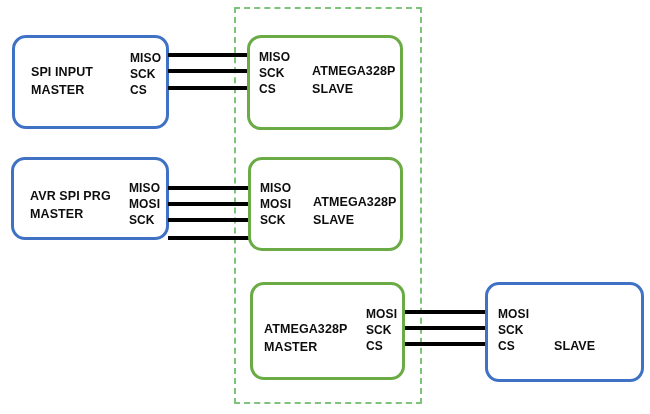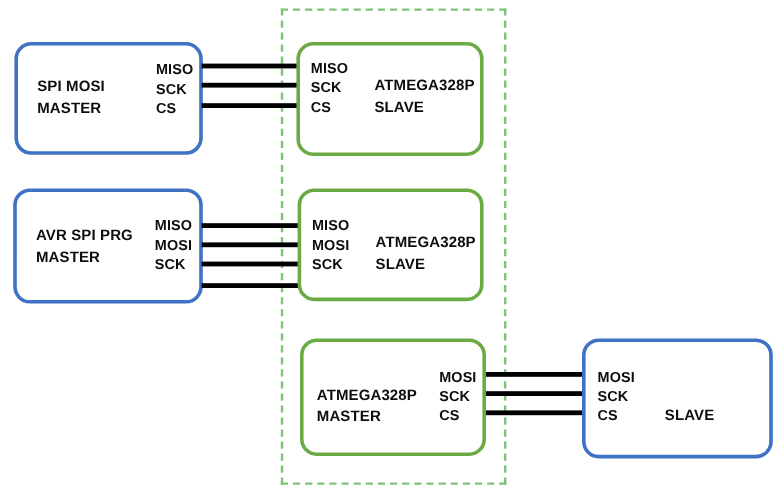--- a/index.html
+++ b/index.html
@@ -61,40 +61,40 @@
   }
 </style>
 </head>
 <body>
 
 <div id="canvas">
 
   <div class="dashed-region" style="left:234px; top:7px; width:188px; height:397px;"></div>
 
   <div class="node blue" style="left:12px; top:35px; width:157px; height:94px;">
-    <div class="node-title" style="left:16px; top:26px;">SPI MOSI</div>
+    <div class="node-title" style="left:16px; top:26px;">SPI INPUT</div>
     <div class="node-title" style="left:16px; top:44px;">MASTER</div>
     <div class="pin-label" style="left:115px; top:13px;">MISO</div>
     <div class="pin-label" style="left:115px; top:29px;">SCK</div>
     <div class="pin-label" style="left:115px; top:45px;">CS</div>
   </div>
 
   <div class="wire" style="left:168px; top:53px; width:83px;"></div>
   <div class="wire" style="left:168px; top:69px; width:83px;"></div>
   <div class="wire" style="left:168px; top:86px; width:83px;"></div>
 
   <div class="node green" style="left:247px; top:35px; width:156px; height:95px;">
     <div class="pin-label" style="left:9px; top:12px;">MISO</div>
     <div class="pin-label" style="left:9px; top:28px;">SCK</div>
     <div class="pin-label" style="left:9px; top:44px;">CS</div>
     <div class="node-title" style="left:62px; top:25px;">ATMEGA328P</div>
     <div class="node-title" style="left:62px; top:43px;">SLAVE</div>
   </div>
 
-  <div class="node blue" style="left:11px; top:157px; width:158px; height:96px;">
+  <div class="node blue" style="left:11px; top:157px; width:158px; height:83px;">
     <div class="node-title" style="left:16px; top:28px;">AVR SPI PRG</div>
     <div class="node-title" style="left:16px; top:46px;">MASTER</div>
     <div class="pin-label" style="left:115px; top:21px;">MISO</div>
     <div class="pin-label" style="left:115px; top:37px;">MOSI</div>
     <div class="pin-label" style="left:115px; top:53px;">SCK</div>
   </div>
 
   <div class="wire" style="left:168px; top:186px; width:84px;"></div>
   <div class="wire" style="left:168px; top:202px; width:84px;"></div>
   <div class="wire" style="left:168px; top:218px; width:84px;"></div>

